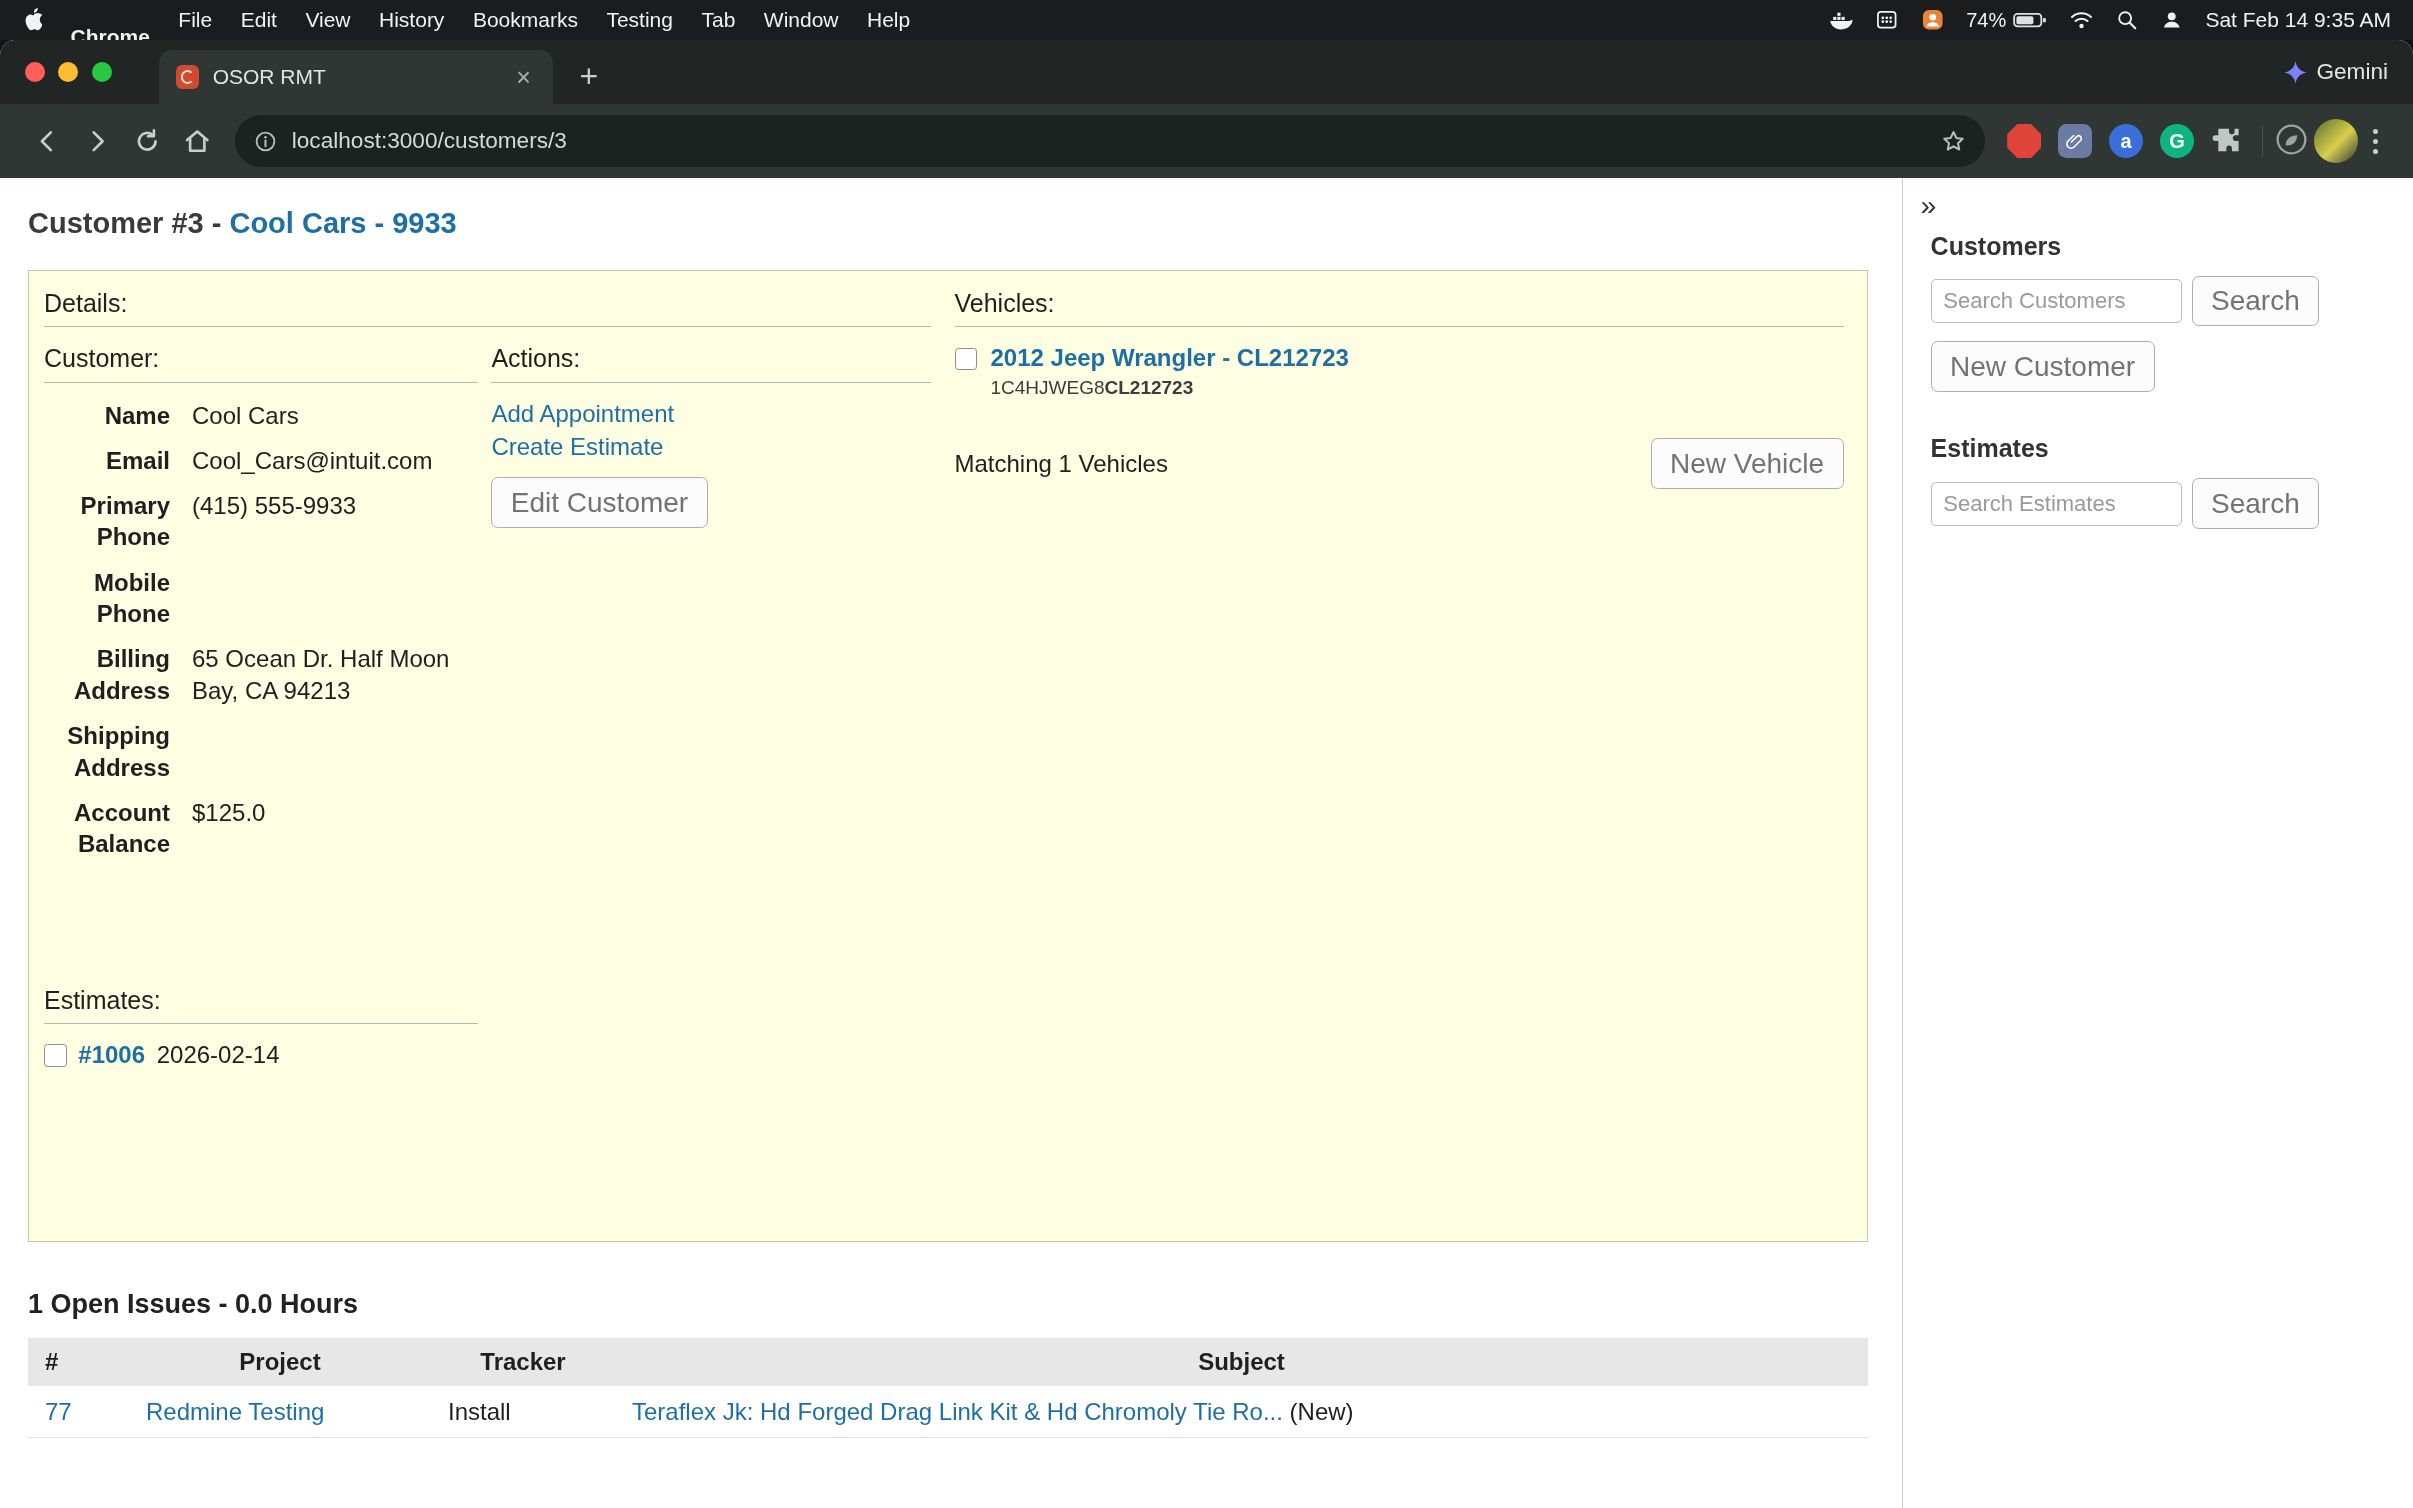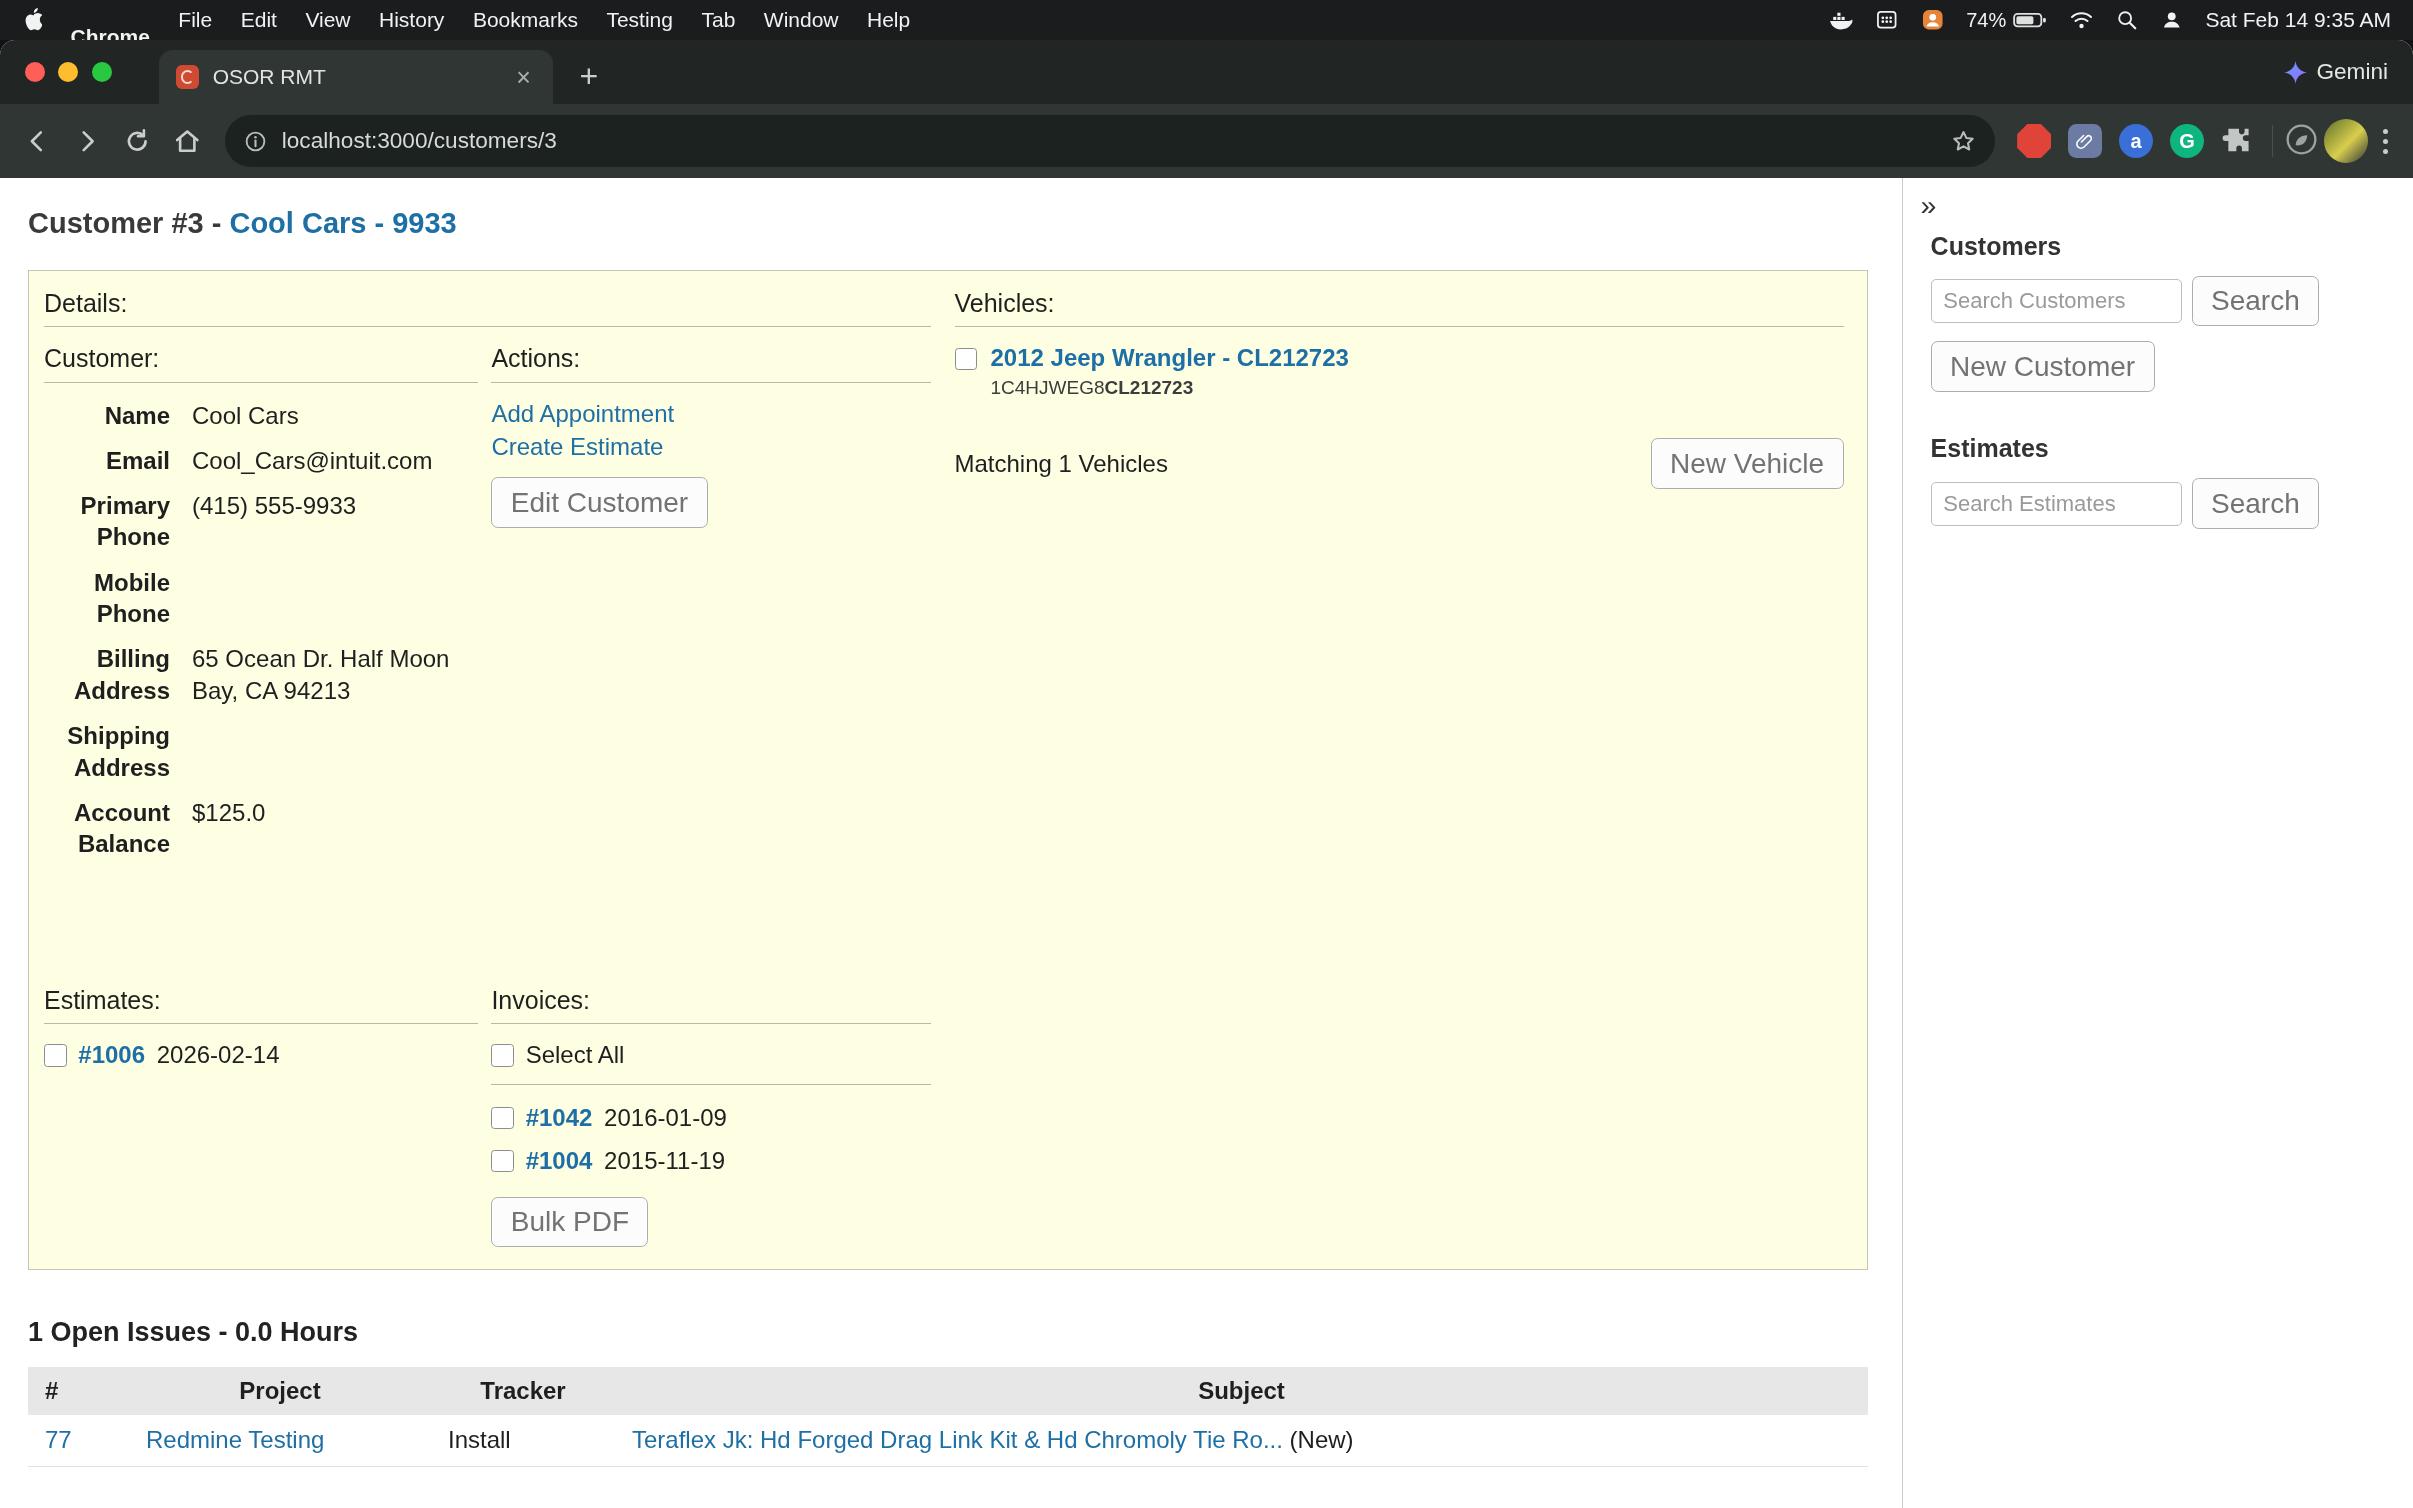--- a/index.html
+++ b/index.html
@@ -28,21 +28,21 @@
          display:flex; align-items:center; padding:0 17px; gap:13.4px; }
   .favicon { position:relative; width:23.5px; height:23.5px; background:#cf4a33; border-radius:5.9px; flex:none; }
   .favicon::after { content:""; position:absolute; inset:5px; border:2.5px solid #f6dccb; border-radius:50%;
                     border-right-color:transparent; }
   .tab-title { color:#e1e4e2; font-size:21px; flex:1; white-space:nowrap; overflow:hidden; }
   .tab-close { color:#aab0ad; font-size:25px; line-height:1; padding:1.7px 5px; border-radius:5px; }
   .newtab-btn { color:#c9cdcb; font-size:32px; line-height:1; margin:0 0 11.7px 18.4px; padding:0 8.4px; }
   .gemini { margin-left:auto; margin-right:25px; align-self:center; display:flex; align-items:center; gap:8.4px;
             color:#e3e6e4; font-size:22.6px; }
 
-  .toolbar { height:74px; background:#2f3633; display:flex; align-items:center; padding:0 15px; gap:5px; flex:none; }
+  .toolbar { height:74px; background:#2f3633; display:flex; align-items:center; padding:0 25px; gap:5px; flex:none; }
   .nav-btn { width:45px; height:45px; display:flex; align-items:center; justify-content:center; border-radius:50%; }
   .omnibox { flex:1; height:52px; background:#1c2220; border-radius:26px; display:flex; align-items:center;
              padding:0 18.4px; gap:13.4px; margin:0 10px; }
   .url-text { color:#d7dad8; font-size:22.6px; flex:1; white-space:nowrap; overflow:hidden; }
   .ext-cluster { display:flex; align-items:center; gap:17px; padding:0 6.7px; }
   .ext-badge { width:34px; height:34px; border-radius:8.4px; display:flex; align-items:center; justify-content:center;
                color:#fff; font-size:20px; font-weight:700; }
   .tb-divider { width:0.8px; height:32px; background:#4a504d; margin:0 6.7px; }
   .avatar { width:44px; height:44px; border-radius:50%;
             background:linear-gradient(135deg,#5a6e2a 0%,#d9ce4d 55%,#27323a 100%); }
@@ -339,39 +339,20 @@
           <div class="cols lower">
             <div class="col-a">
               <div class="sec-head">Estimates:</div>
               <div class="chk-row">
                 <span class="cb" role="checkbox"></span>
                 <a class="lnk" href="#">#1006</a>
                 <span class="date">2026-02-14</span>
               </div>
             </div>
 
-            <div class="col-b">
-              <div class="sec-head">Invoices:</div>
-              <div class="chk-row">
-                <span class="cb" role="checkbox"></span>
-                <span style="font-weight:400;">Select All</span>
-              </div>
-              <div class="col-divider"></div>
-              <div class="chk-row">
-                <span class="cb" role="checkbox"></span>
-                <a class="lnk" href="#">#1042</a>
-                <span class="date">2016-01-09</span>
-              </div>
-              <div class="chk-row">
-                <span class="cb" role="checkbox"></span>
-                <a class="lnk" href="#">#1004</a>
-                <span class="date">2015-11-19</span>
-              </div>
-              <button class="btn" style="margin-top:6.7px;">Bulk PDF</button>
-            </div>
           </div>
         </div>
 
         <div class="right-half">
           <div class="sec-head">Vehicles:</div>
           <div class="veh-row">
             <span class="cb" role="checkbox" style="margin-top:3.4px;"></span>
             <div>
               <a class="lnk veh-link" href="#">2012 Jeep Wrangler - CL212723</a>
               <div class="vin">

